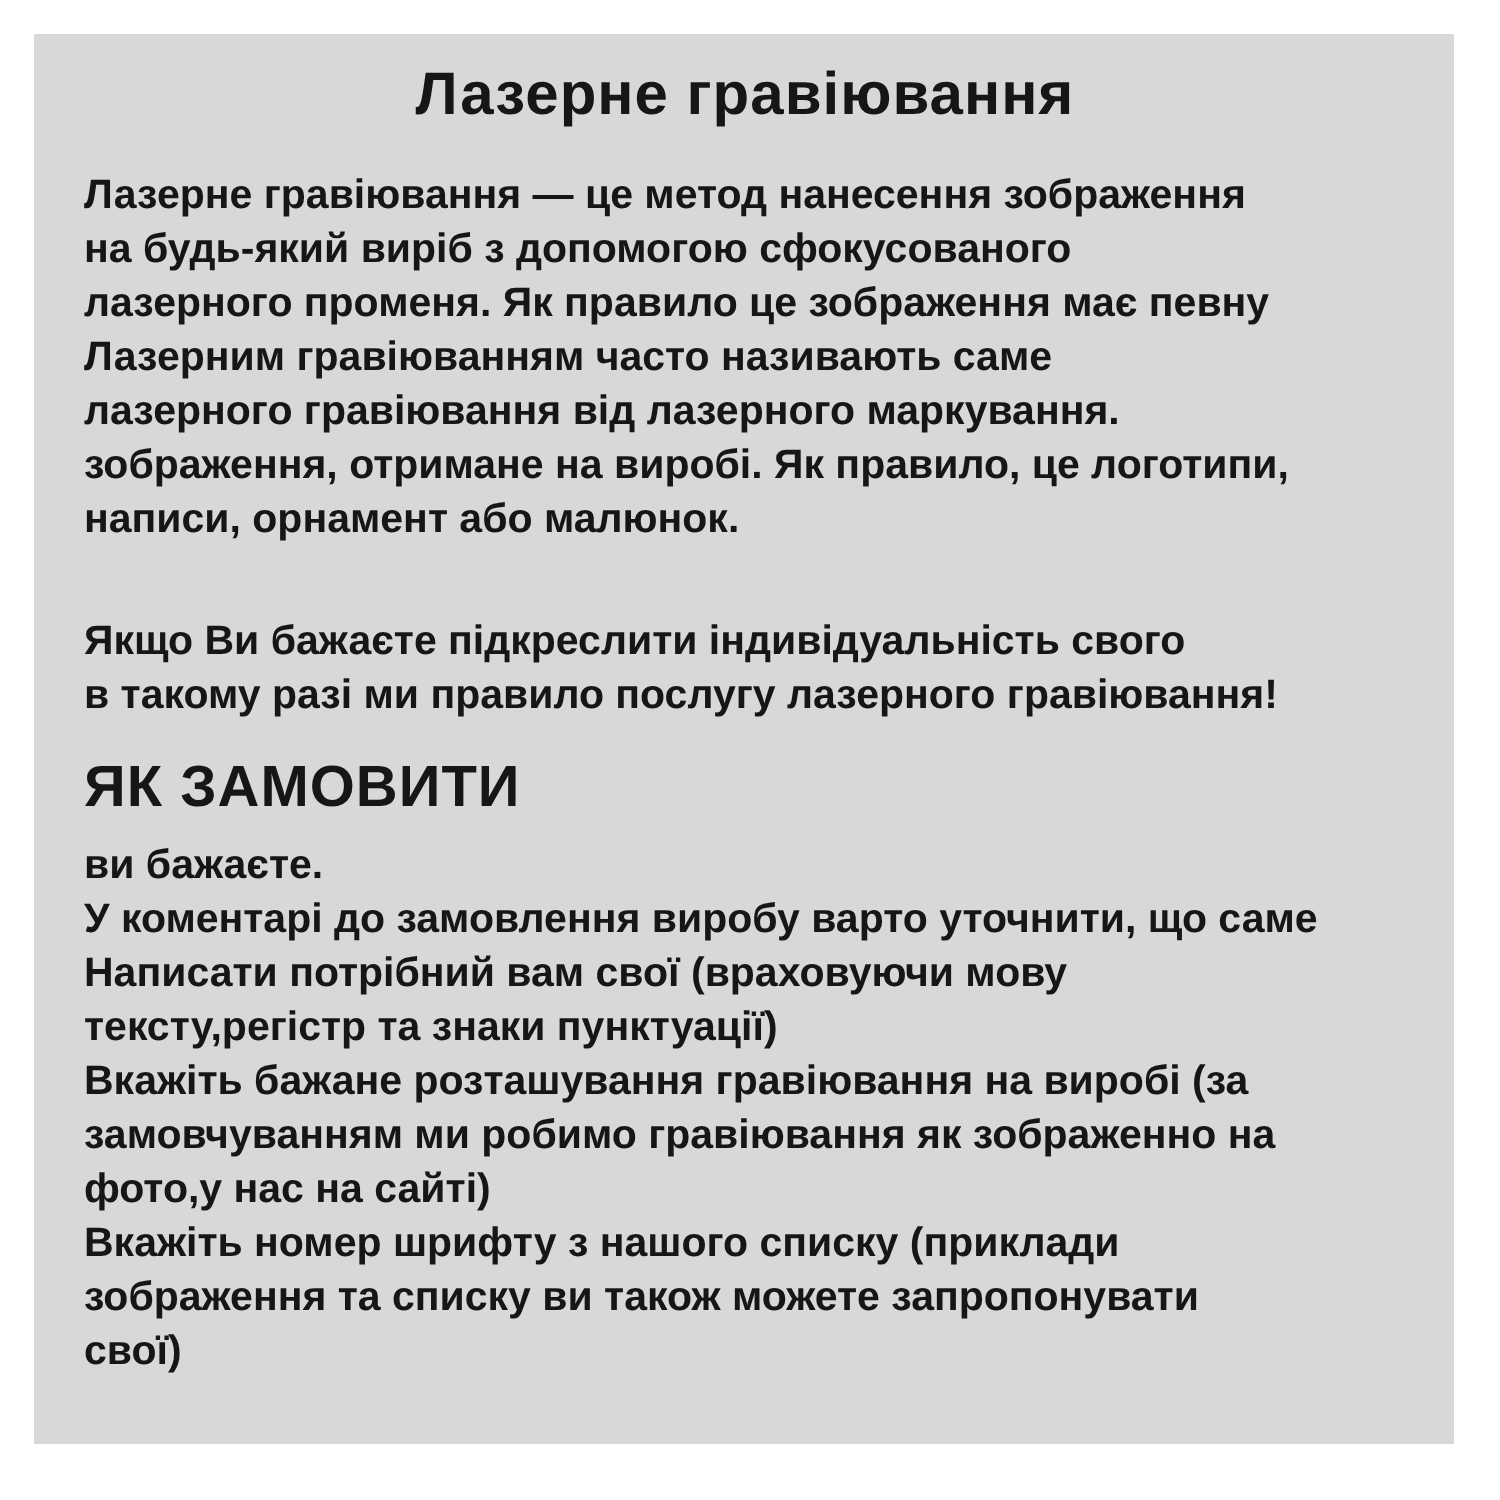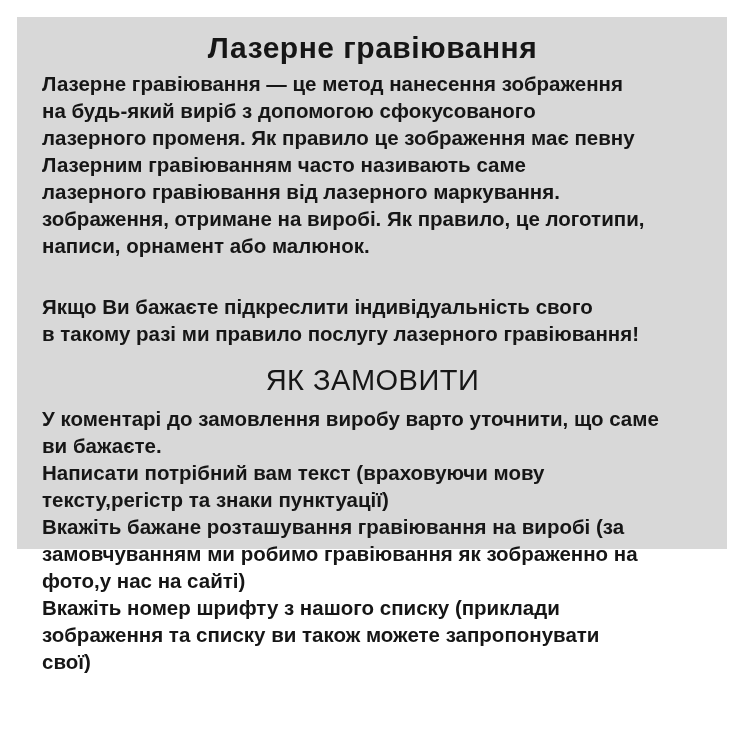--- a/index.html
+++ b/index.html
@@ -16,56 +16,56 @@
   .page {
     position: relative;
     width: 750px;
     height: 750px;
   }
   .panel {
     position: absolute;
     left: 17px;
     top: 17px;
     width: 710px;
-    height: 532px;
+    height: 705px;
     background: var(--panel-bg, #d8d8d8);
     color: var(--text-color, #161616);
     box-sizing: border-box;
     padding: 8px 24px 0 25px;
   }
   .title {
     margin: 0;
     padding-top: 4px;
     font-size: 30px;
     line-height: 38px;
     font-weight: bold;
     text-align: center;
     letter-spacing: 0.5px;
   }
   .heading {
     margin: 0;
     margin-top: 15px;
     margin-bottom: 7px;
     font-size: 29px;
     line-height: 36px;
-    font-weight: normal;
-    text-align: center;
+    font-weight: bold;
+    text-align: left;
     letter-spacing: 0.5px;
   }
   .para {
     margin: 0;
     font-size: 20.5px;
     font-weight: bold;
     line-height: 27px;
   }
   .para .line {
     white-space: nowrap;
   }
   .para.intro {
-    margin-top: 3px;
+    margin-top: 17px;
   }
   .para.offer {
     margin-top: 34px;
   }
 </style>
 </head>
 <body>
 
 <div class="page">
   <div class="panel">
@@ -82,23 +82,23 @@
       </div>
 
     <div class="para offer">
         <div class="line">Якщо Ви бажаєте підкреслити індивідуальність свого</div>
         <div class="line">в такому разі ми правило послугу лазерного гравіювання!</div>
       </div>
 
     <h2 class="heading">ЯК ЗАМОВИТИ</h2>
 
     <div class="para order">
+        <div class="line">ви бажаєте.</div>
         <div class="line">У коментарі до замовлення виробу варто уточнити, що саме</div>
-        <div class="line">ви бажаєте.</div>
-        <div class="line">Написати потрібний вам текст (враховуючи мову</div>
+        <div class="line">Написати потрібний вам свої (враховуючи мову</div>
         <div class="line">тексту,регістр та знаки пунктуації)</div>
         <div class="line">Вкажіть бажане розташування гравіювання на виробі (за</div>
         <div class="line">замовчуванням ми робимо гравіювання як зображенно на</div>
         <div class="line">фото,у нас на сайті)</div>
         <div class="line">Вкажіть номер шрифту з нашого списку (приклади</div>
         <div class="line">зображення та списку ви також можете запропонувати</div>
         <div class="line">свої)</div>
       </div>
   </div>
 </div>

